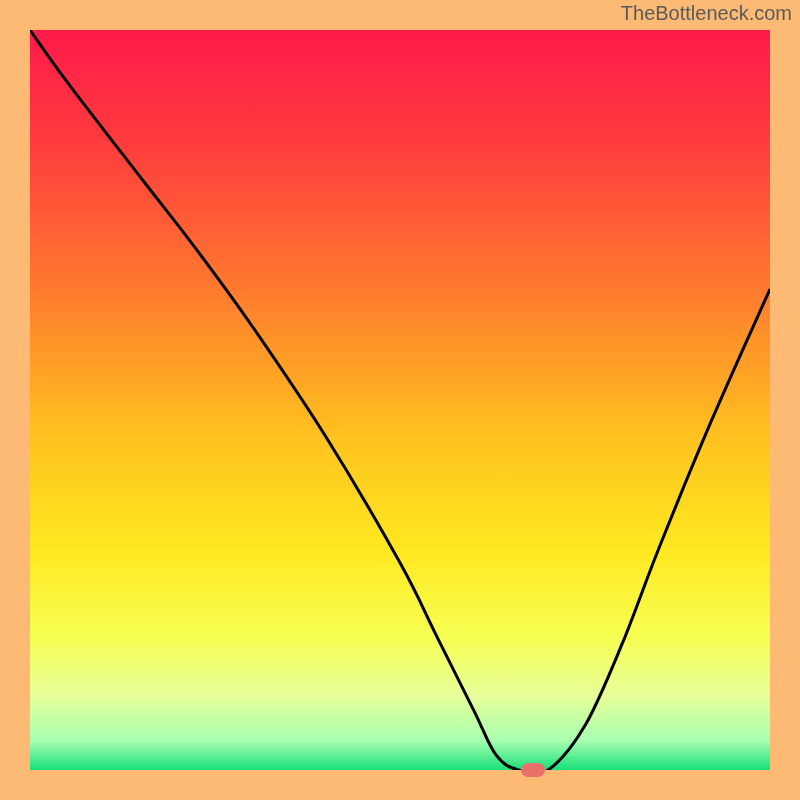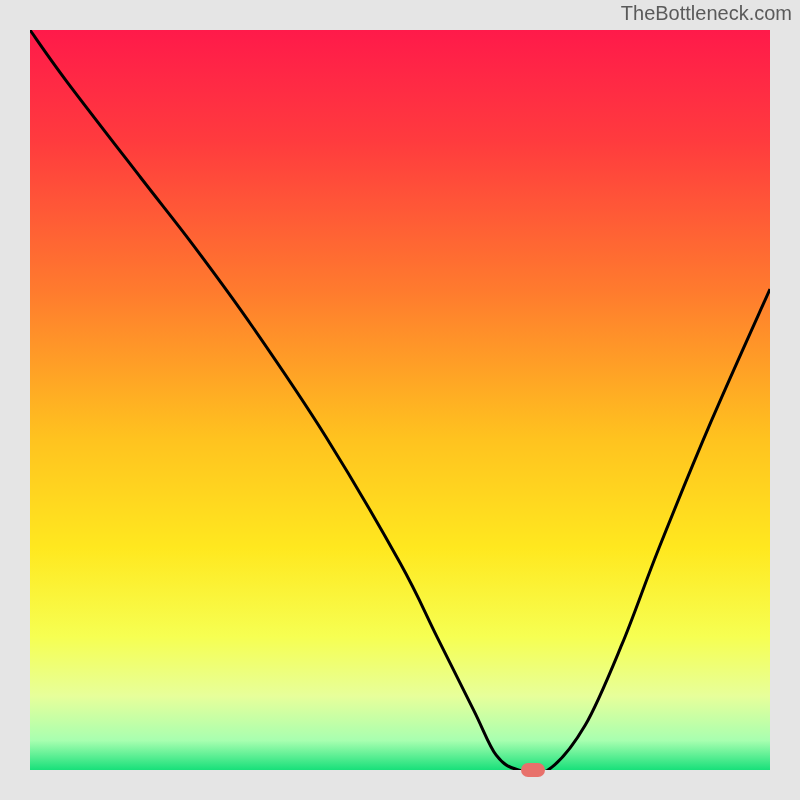--- a/index.html
+++ b/index.html
@@ -8,21 +8,21 @@
     width: 800px;
     height: 800px;
     background: #000;
     font-family: Arial, Helvetica, sans-serif;
     overflow: hidden;
   }
   .frame {
     position: relative;
     width: 800px;
     height: 800px;
-    background: #e5e5e5;
+    background: #fdba74;
   }
   .watermark {
     position: absolute;
     top: 2px;
     right: 8px;
     color: #5a5a5a;
     font-size: 20px;
     font-weight: 500;
     z-index: 5;
   }

